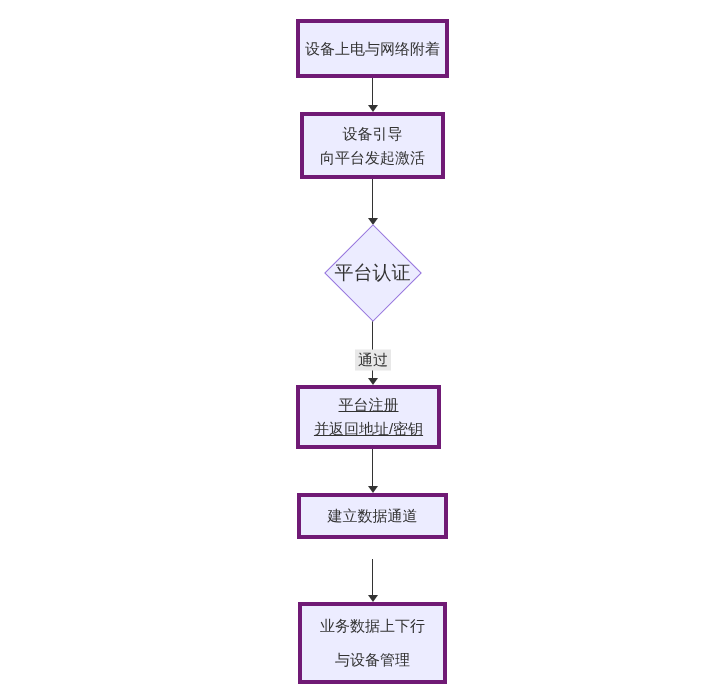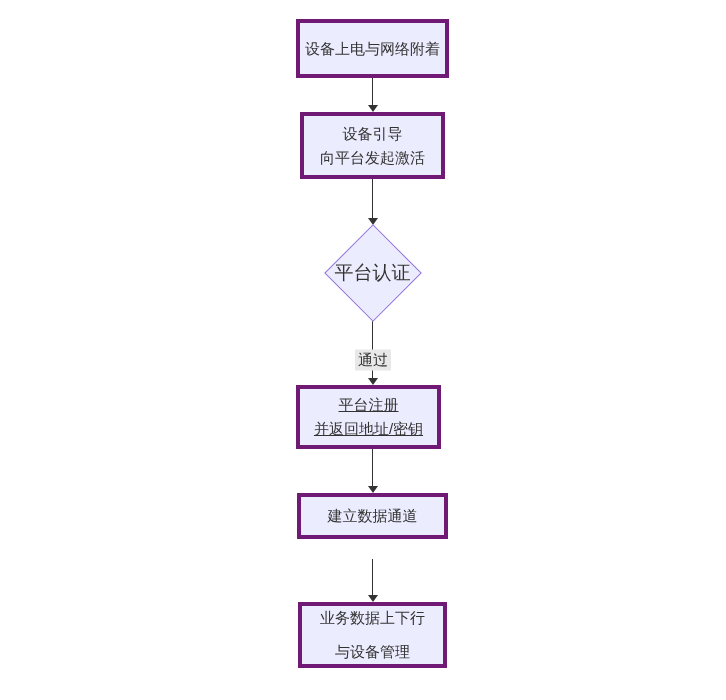--- a/index.html
+++ b/index.html
@@ -130,18 +130,18 @@
 
   <div class="node" style="left:297px; top:493px; width:151px; height:46px;">
     <div>建立数据通道</div>
   </div>
 
   <div class="edge" style="left:367px; top:559px; height:43px;">
     <div class="line"></div>
     <div class="head"></div>
   </div>
 
-  <div class="node" style="left:298px; top:602px; width:149px; height:66px;gap:10px;">
+  <div class="node" style="left:298px; top:602px; width:149px; height:82px;gap:10px;">
     <div>业务数据上下行</div>
     <div>与设备管理</div>
   </div>
 
 </div>
 
 </body></html>

